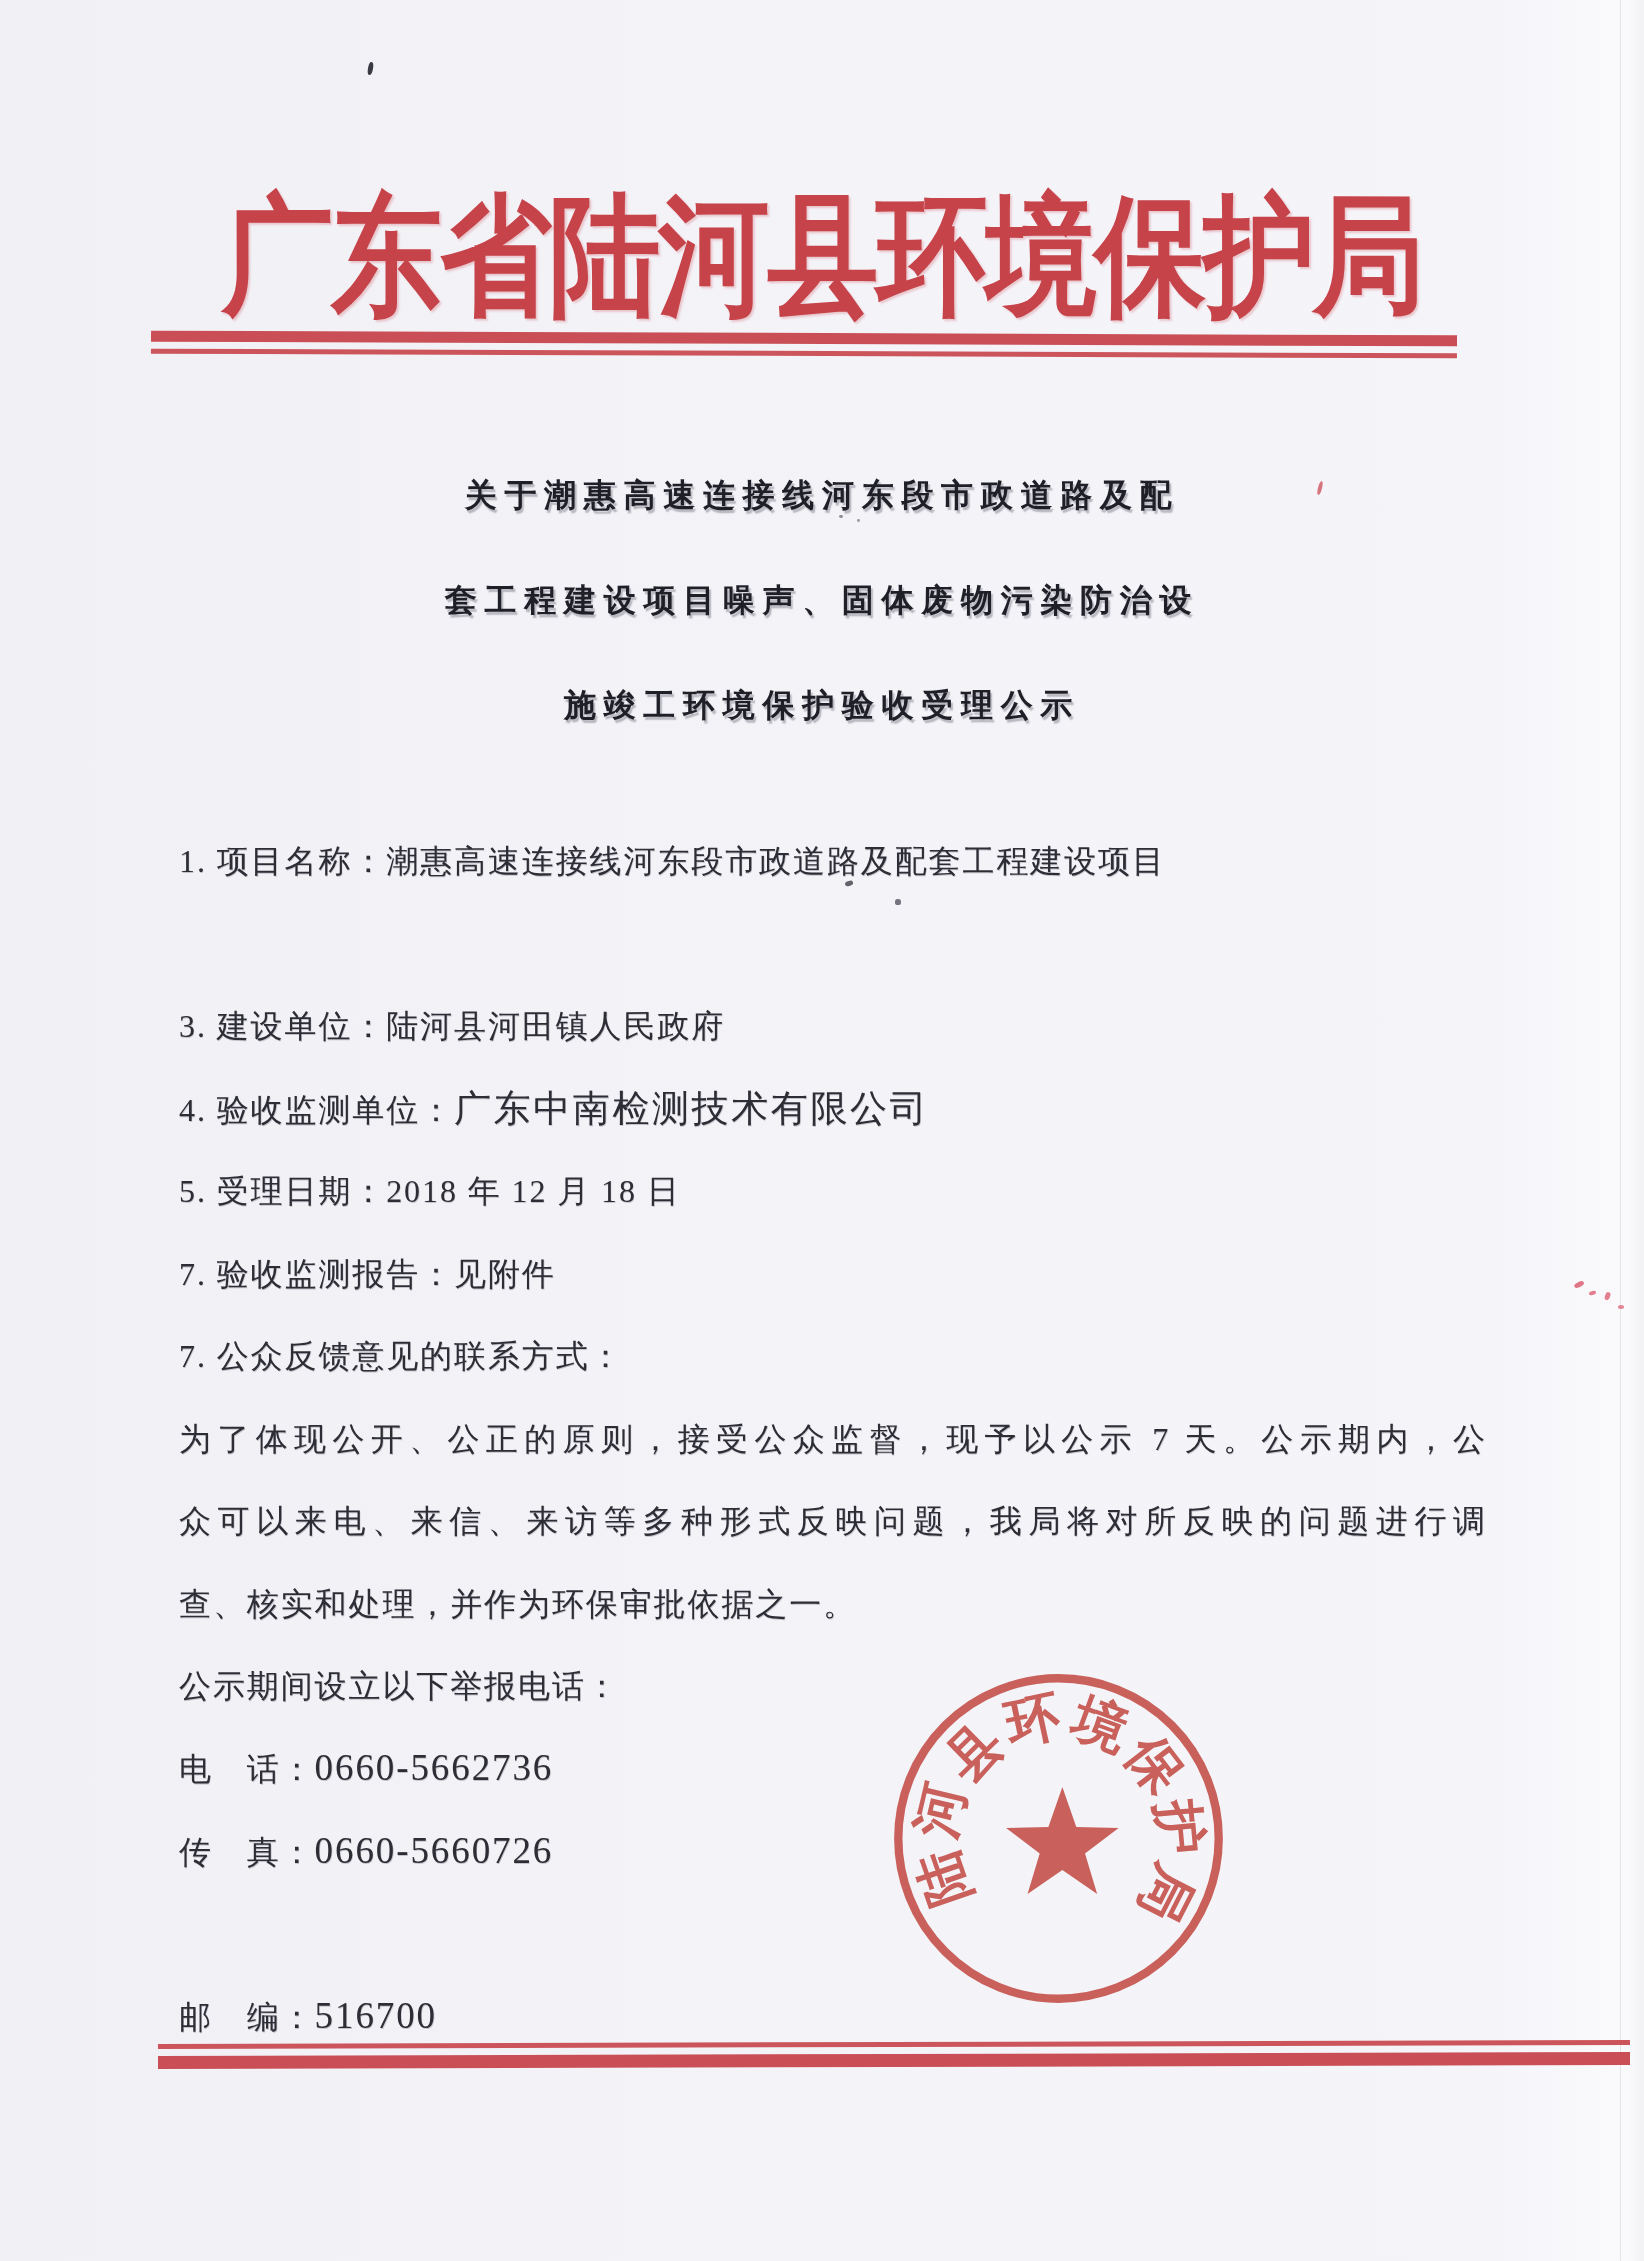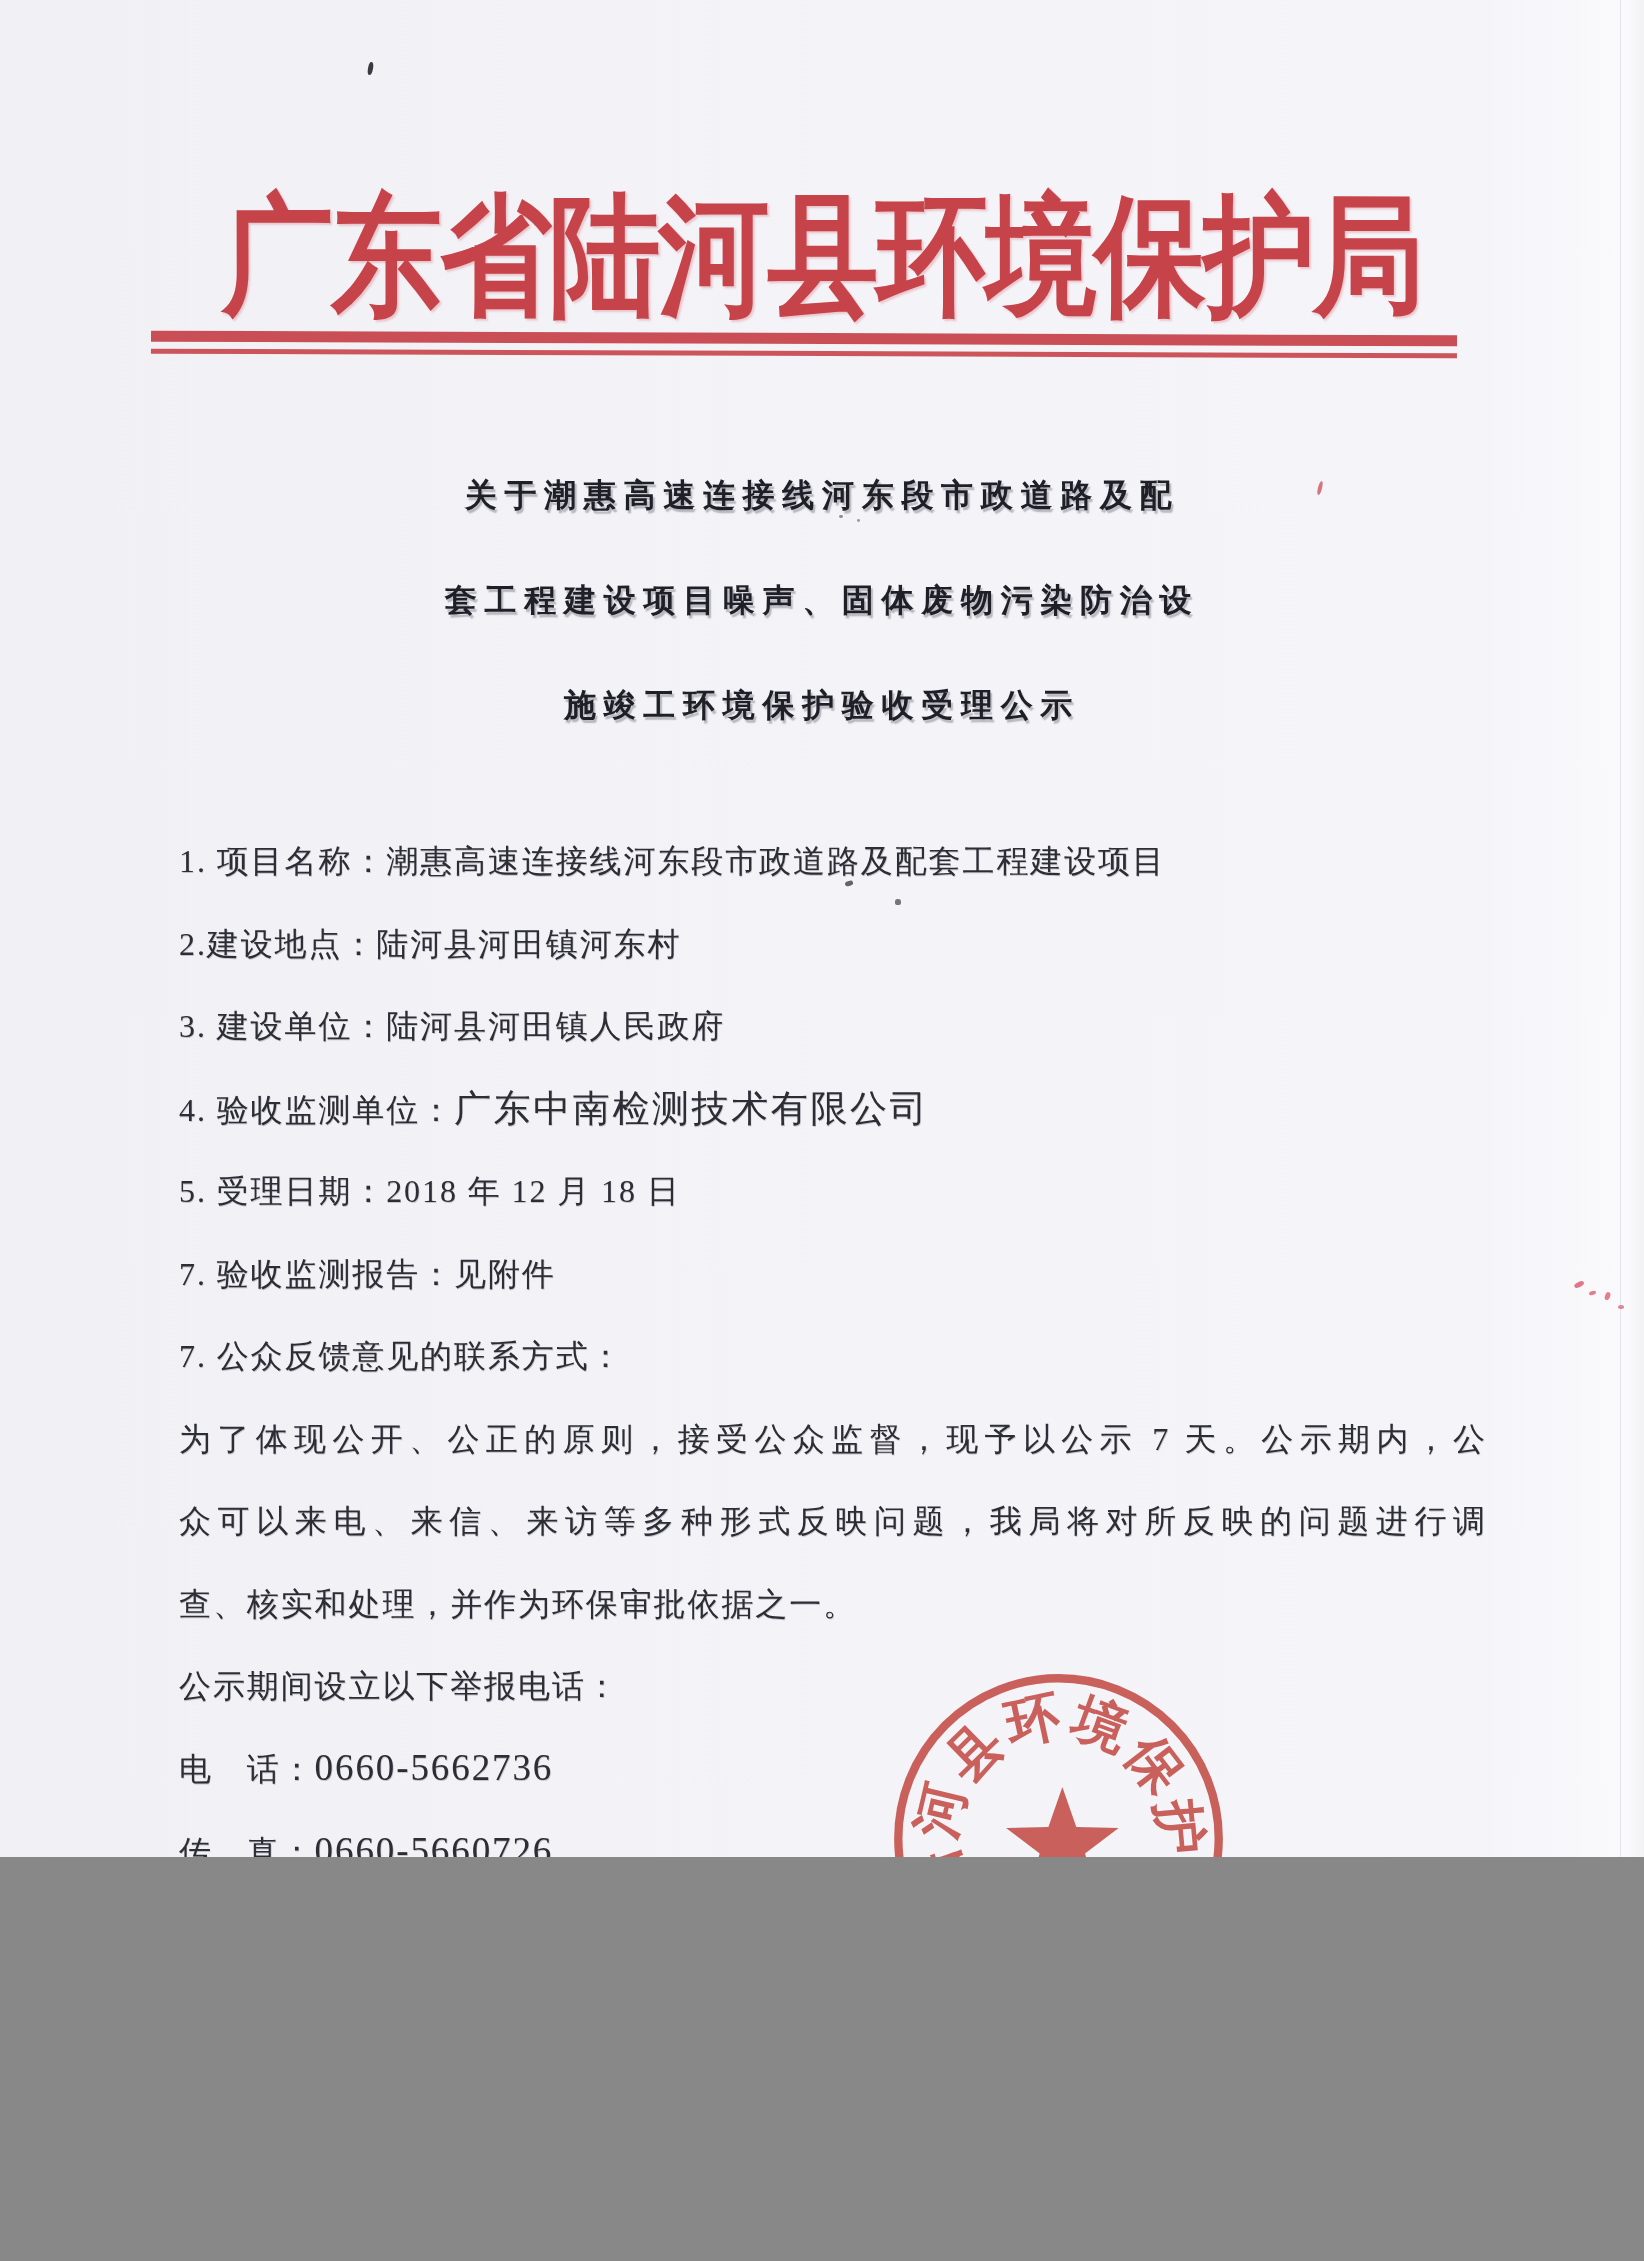--- a/index.html
+++ b/index.html
@@ -1,17 +1,17 @@
 <!DOCTYPE html>
 <html style="font-size:10.3px"><head>
 <meta charset="utf-8">
 <style>
   html,body{margin:0;padding:0;background:#888;}
   .page{
-    position:relative;width:1644px;height:1857px;overflow:hidden;
+    position:relative;width:1644px;height:2261px;overflow:hidden;
     background:
       linear-gradient(90deg,#f1f0f5 0%,#f4f3f8 55%,#f5f4f9 90%,#fafafc 99%,#f2f2f5 100%);
     font-family:"Liberation Serif","DejaVu Serif",serif;
     color:#2c2c34;
   }
   .edge-line{position:absolute;top:0;bottom:0;left:1620px;width:1.3px;background:rgba(150,150,165,.22);}
   
   .agency-wrap{position:absolute;left:0;right:0;top:169px;text-align:center;
     transform:scaleY(1.18);transform-origin:50% 0;}
   .agency{
@@ -74,21 +74,20 @@
     <div class="bar thin"></div>
   </div>
 
   <div class="title-block">
     <div class="title-line">关于潮惠高速连接线河东段市政道路及配</div>
     <div class="title-line">套工程建设项目噪声、固体废物污染防治设</div>
     <div class="title-line">施竣工环境保护验收受理公示</div>
   </div>
 
   <div class="line" style="top:841px">1. 项目名称：潮惠高速连接线河东段市政道路及配套工程建设项目</div>
-  <div class="line" style="top:924px">2.建设地点：陆河县河田镇河东村</div>
   <div class="line" style="top:1006px">3. 建设单位：陆河县河田镇人民政府</div>
   <div class="line" style="top:1089px"><span>4. 验收监测单位：</span><span class="big-value">广东中南检测技术有限公司</span></div>
   <div class="line" style="top:1171px">5. 受理日期：2018 年 12 月 18 日</div>
   <div class="line" style="top:1254px">7. 验收监测报告：见附件</div>
   <div class="line" style="top:1336px">7. 公众反馈意见的联系方式：</div>
 
   <div class="line jpara" style="top:1419px">为了体现公开、公正的原则，接受公众监督，现予以公示 7 天。公示期内，公</div>
   <div class="line jpara" style="top:1501px">众可以来电、来信、来访等多种形式反映问题，我局将对所反映的问题进行调</div>
   <div class="line" style="top:1584px">查、核实和处理，并作为环保审批依据之一。</div>
   <div class="line" style="top:1666px">公示期间设立以下举报电话：</div>

